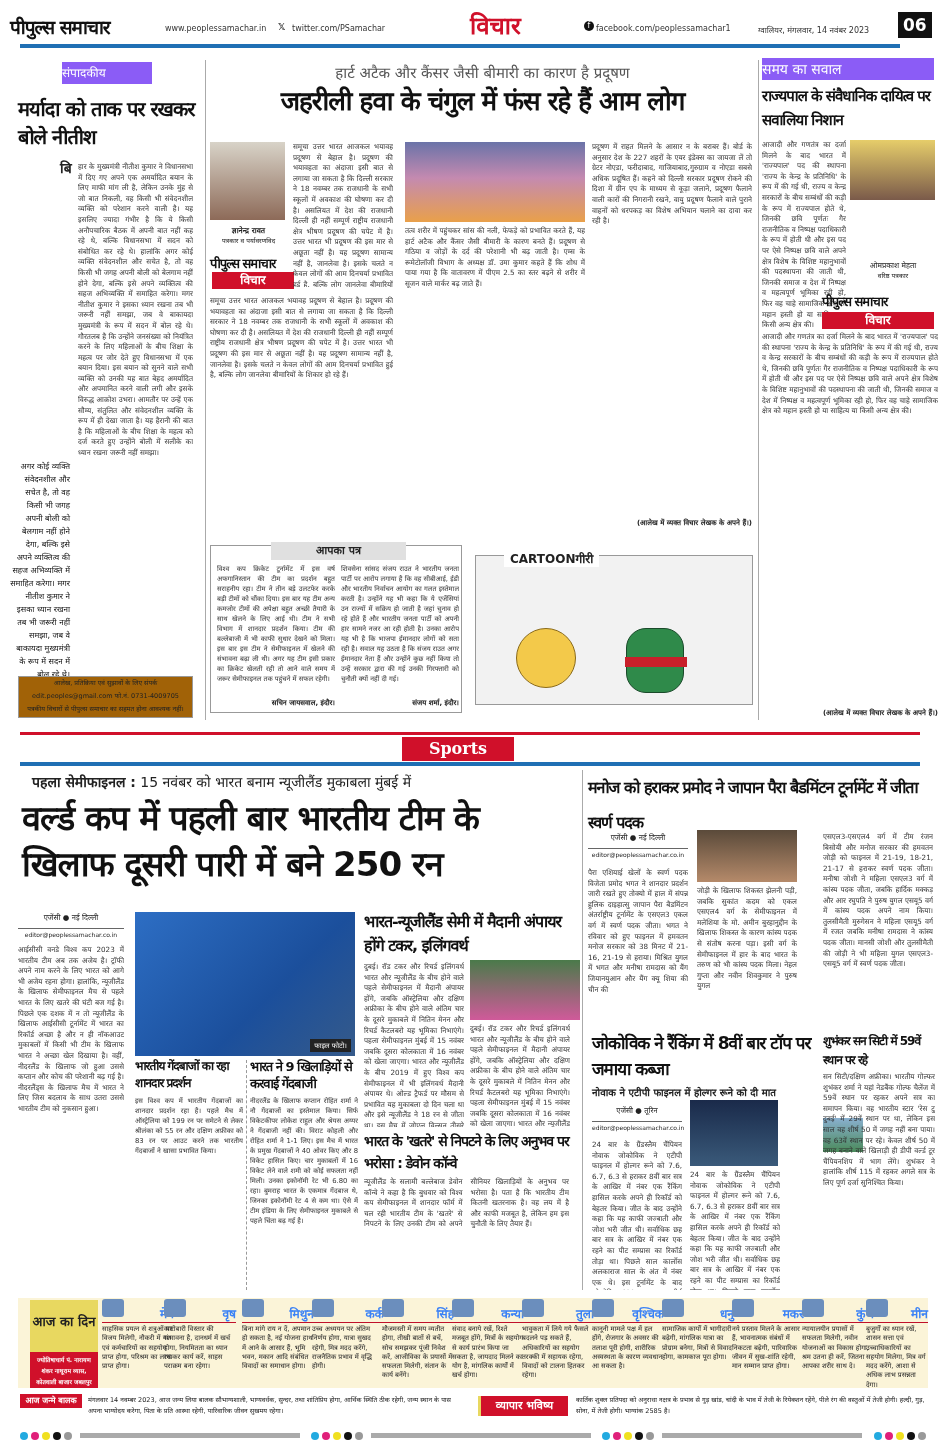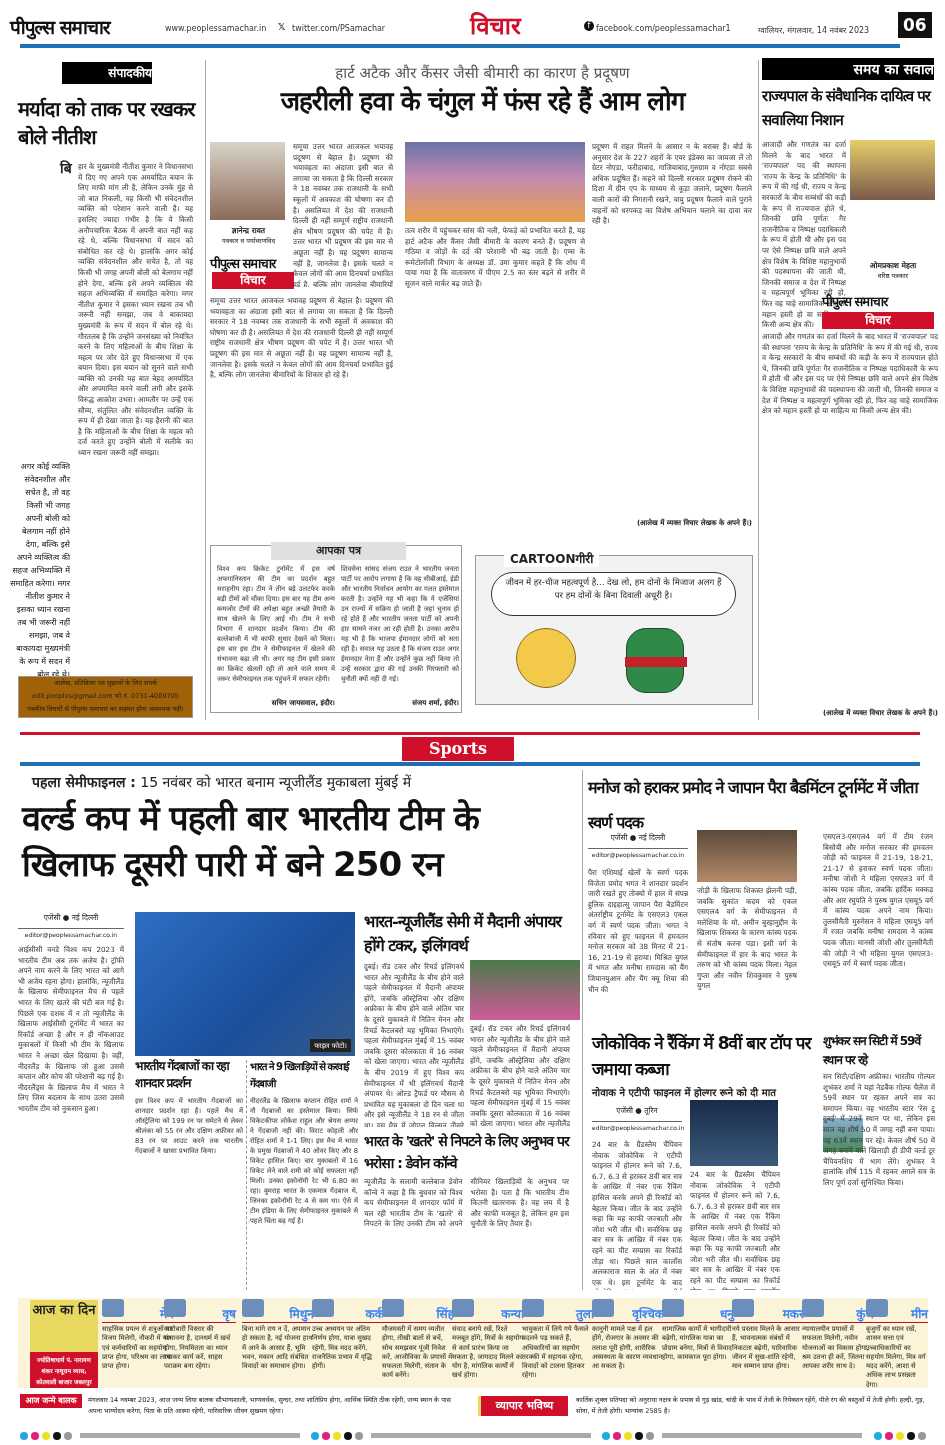--- a/index.html
+++ b/index.html
@@ -7,21 +7,21 @@
 .abs{position:absolute}
 .mast{left:10px;top:8px;width:925px;height:38px}
 .logo{font-family:"DejaVu Serif",serif;font-weight:bold;font-size:19px;color:#111;letter-spacing:-1px}
 .small{font-size:8px;color:#333}
 .vichar-top{font-weight:bold;color:#d0102a;font-size:24px}
 .pageno{background:#111;color:#fff;font-size:17px;font-weight:bold;padding:3px 5px}
 .rule-blue{background:#1f6fb4;height:4px}
 .rule-red{background:#d0102a;height:3px}
 .body-txt{font-size:7.2px;line-height:10.6px;color:#333;text-align:justify}
 .hl{font-weight:bold;color:#111;font-family:"DejaVu Sans",sans-serif;letter-spacing:-1px}
-.tag-blue{background:#000000;color:#fff;font-weight:bold;text-align:right}
+.tag-blue{background:#8b5cf6;color:#fff;font-weight:normal;text-align:left}
 .tag-red{background:#d0102a;color:#fff;font-weight:bold;text-align:center}
 .photo{background:#8a8a8a;overflow:hidden}
 .cap{font-size:7.5px;text-align:center;color:#222}
 .box{border:1px solid #999;background:#a16207}
 .zod{position:absolute;top:1305px;width:72px;height:60px}
 .zod .nm{font-size:12px;font-weight:bold;color:#3b82f6;text-align:right;border-bottom:1px solid #c0102a}
 .zod .ic{position:absolute;left:0;top:-6px;width:22px;height:18px;background:#6b8ebd;border-radius:3px}
 .zod .tx{font-size:6.8px;line-height:9.3px;color:#222;margin-top:2px}
 .dot{display:inline-block;width:8px;height:8px;border-radius:50%;margin-right:3px}
 .vsep{position:absolute;width:1px;background:#aaa}
@@ -67,39 +67,38 @@
 <div class="abs photo" style="left:405px;top:142px;width:180px;height:80px;background:linear-gradient(180deg,#6a73a8 0%,#c48ab0 45%,#e9a04a 100%)"></div>
 <div class="abs body-txt" style="left:405px;top:226px;width:180px;height:302px;overflow:hidden">तत्व शरीर में पहुंचकर सांस की नली, फेफड़े को प्रभावित करते हैं, यह हार्ट अटैक और कैंसर जैसी बीमारी के कारण बनते हैं। प्रदूषण से गठिया व जोड़ों के दर्द की परेशानी भी बढ़ जाती है। एम्स के रूमेटोलॉजी विभाग के अध्यक्ष डॉ. उमा कुमार कहते हैं कि शोध में पाया गया है कि वातावरण में पीएम 2.5 का स्तर बढ़ने से शरीर में सूजन वाले मार्कर बढ़ जाते हैं।</div>
 <div class="abs body-txt" style="left:592px;top:142px;width:160px;height:385px;overflow:hidden">प्रदूषण में राहत मिलने के आसार न के बराबर हैं। बोर्ड के अनुसार देश के 227 शहरों के एयर इंडेक्स का जायजा लें तो ग्रेटर नोएडा, फरीदाबाद, गाजियाबाद,गुरुग्राम व नोएडा सबसे अधिक प्रदूषित हैं। कहने को दिल्ली सरकार प्रदूषण रोकने की दिशा में ग्रीन एप के माध्यम से कूड़ा जलाने, प्रदूषण फैलाने वाली कारों की निगरानी रखने, वायु प्रदूषण फैलाने वाले पुराने वाहनों को धरपकड़ का विशेष अभियान चलाने का दावा कर रही है।</div>
 <div class="abs" style="left:592px;top:518px;width:160px;font-size:7px;font-weight:bold;text-align:right">(आलेख में व्यक्त विचार लेखक के अपने हैं।)</div>
 
 <div class="vsep" style="left:758px;top:60px;height:660px"></div>
 
 <div class="abs tag-blue" style="left:762px;top:58px;width:172px;height:22px;font-size:14px;line-height:22px">समय का सवाल</div>
 <div class="abs hl" style="left:762px;top:84px;width:178px;font-size:15px;line-height:24px">राज्यपाल के संवैधानिक दायित्व पर सवालिया निशान</div>
 <div class="abs photo" style="left:850px;top:140px;width:85px;height:60px;background:linear-gradient(#e6cd6a,#7a5a4a)"></div>
-<div class="abs cap" style="left:848px;top:260px;width:90px;font-weight:bold">ओमप्रकाश मेहता</div>
+<div class="abs cap" style="left:848px;top:260px;width:90px;font-weight:normal">ओमप्रकाश मेहता</div>
 <div class="abs cap" style="left:848px;top:271px;width:90px;font-size:6.5px">वरिष्ठ पत्रकार</div>
 <div class="abs body-txt" style="left:762px;top:140px;width:84px;height:190px;overflow:hidden">आजादी और गणतंत्र का दर्जा मिलने के बाद भारत में 'राज्यपाल' पद की स्थापना 'राज्य के केन्द्र के प्रतिनिधि' के रूप में की गई थी, राज्य व केन्द्र सरकारों के बीच सम्बंधों की कड़ी के रूप में राज्यपाल होते थे, जिनकी छवि पूर्णतः गैर राजनीतिक व निष्पक्ष पदाधिकारी के रूप में होती थी और इस पद पर ऐसे निष्पक्ष छवि वाले अपने क्षेत्र विशेष के विशिष्ट महानुभावों की पदस्थापना की जाती थी, जिनकी समाज व देश में निष्पक्ष व महत्वपूर्ण भूमिका रही हो, फिर वह चाहे सामाजिक क्षेत्र को महान हस्ती हो या साहित्य या किसी अन्य क्षेत्र की।</div>
 <div class="abs logo" style="left:822px;top:292px;font-size:13px">पीपुल्स समाचार</div>
 <div class="abs tag-red" style="left:822px;top:312px;width:112px;height:17px;font-size:12px;line-height:17px">विचार</div>
 <div class="abs body-txt" style="left:762px;top:332px;width:176px;height:375px;overflow:hidden">आजादी और गणतंत्र का दर्जा मिलने के बाद भारत में 'राज्यपाल' पद की स्थापना 'राज्य के केन्द्र के प्रतिनिधि' के रूप में की गई थी, राज्य व केन्द्र सरकारों के बीच सम्बंधों की कड़ी के रूप में राज्यपाल होते थे, जिनकी छवि पूर्णतः गैर राजनीतिक व निष्पक्ष पदाधिकारी के रूप में होती थी और इस पद पर ऐसे निष्पक्ष छवि वाले अपने क्षेत्र विशेष के विशिष्ट महानुभावों की पदस्थापना की जाती थी, जिनकी समाज व देश में निष्पक्ष व महत्वपूर्ण भूमिका रही हो, फिर वह चाहे सामाजिक क्षेत्र को महान हस्ती हो या साहित्य या किसी अन्य क्षेत्र की।</div>
 <div class="abs" style="left:762px;top:708px;width:176px;font-size:7px;font-weight:bold;text-align:right">(आलेख में व्यक्त विचार लेखक के अपने हैं।)</div>
 
 <div class="abs box" style="left:210px;top:545px;width:252px;height:168px;background:#fff">
   <div class="abs" style="left:60px;top:-4px;width:135px;height:18px;background:#e0e0e0;text-align:center;font-weight:bold;font-size:11px;line-height:18px">आपका पत्र</div>
   <div class="abs body-txt" style="left:6px;top:18px;width:118px;height:132px;overflow:hidden;font-size:6.8px;line-height:10px">विश्व कप क्रिकेट टूर्नामेंट में इस वर्ष अफगानिस्तान की टीम का प्रदर्शन बहुत सराहनीय रहा। टीम ने तीन बड़े उलटफेर करके बड़ी टीमों को चौंका दिया। इस बार यह टीम अन्य कमजोर टीमों की अपेक्षा बहुत अच्छी तैयारी के साथ खेलने के लिए आई थी। टीम ने सभी विभाग में शानदार प्रदर्शन किया। टीम की बल्लेबाजी में भी काफी सुधार देखने को मिला। इस बार इस टीम ने सेमीफाइनल में खेलने की संभावना बढ़ा ली थी। अगर यह टीम इसी प्रकार का क्रिकेट खेलती रही तो आने वाले समय में जरूर सेमीफाइनल तक पहुंचने में सफल रहेगी।</div>
   <div class="abs" style="left:6px;top:152px;width:118px;font-size:7px;font-weight:bold;text-align:right">सचिन जायसवाल, इंदौर।</div>
   <div class="abs body-txt" style="left:130px;top:18px;width:118px;height:132px;overflow:hidden;font-size:6.8px;line-height:10px">शिवसेना सांसद संजय राउत ने भारतीय जनता पार्टी पर आरोप लगाया है कि वह सीबीआई, ईडी और भारतीय निर्वाचन आयोग का गलत इस्तेमाल करती है। उन्होंने यह भी कहा कि ये एजेंसियां उन राज्यों में सक्रिय हो जाती है जहां चुनाव हो रहे होते हैं और भारतीय जनता पार्टी को अपनी हार सामने नजर आ रही होती है। उनका आरोप यह भी है कि भाजपा ईमानदार लोगों को सता रही है। सवाल यह उठता है कि संजय राउत अगर ईमानदार नेता हैं और उन्होंने कुछ नहीं किया तो उन्हें सरकार द्वारा की गई उनकी गिरफ्तारी को चुनौती क्यों नहीं दी गई।</div>
   <div class="abs" style="left:130px;top:152px;width:118px;font-size:7px;font-weight:bold;text-align:right">संजय शर्मा, इंदौर।</div>
 </div>
 
 <div class="abs box" style="left:475px;top:555px;width:278px;height:150px;background:#f2f2f2">
   <div class="abs" style="left:28px;top:-6px;background:#fff;padding:0 6px;font-weight:bold;font-size:12px">CARTOONगीरी</div>
-  <div class="abs" style="left:15px;top:16px;width:245px;height:44px;border:1px solid #333;border-radius:22px;background:#fff;font-size:8.5px;line-height:13px;padding:3px 12px;text-align:center">जीवन में हर-चीज महत्वपूर्ण है... देख लो, हम दोनों के मिजाज अलग हैं पर हम दोनों के बिना दिवाली अधूरी है।</div>
   <div class="abs" style="left:40px;top:72px;width:60px;height:60px;border-radius:50%;background:#f3c94a;border:1px solid #8a6a1a"></div>
   <div class="abs" style="left:150px;top:72px;width:58px;height:65px;border-radius:20px;background:#2f8a4a;border:1px solid #1a4a2a">
     <div class="abs" style="left:-2px;top:28px;width:62px;height:10px;background:#c8202a"></div>
   </div>
 </div>
 
 <div class="abs rule-red" style="left:20px;top:732px;width:900px"></div>
 <div class="abs tag-red" style="left:402px;top:737px;width:112px;height:24px;font-family:'DejaVu Serif',serif;font-size:16px;line-height:24px">Sports</div>
 <div class="abs rule-blue" style="left:20px;top:762px;width:900px"></div>
 
@@ -110,21 +109,21 @@
 <div class="abs hl" style="left:22px;top:795px;width:550px;font-size:34px;line-height:46px">वर्ल्ड कप में पहली बार भारतीय टीम के खिलाफ दूसरी पारी में बने 250 रन</div>
 <div class="abs cap" style="left:18px;top:912px;width:106px">एजेंसी ● नई दिल्ली</div>
 <div class="abs cap" style="left:18px;top:928px;width:106px;font-size:6px;border-top:1px solid #666;padding-top:2px">editor@peoplessamachar.co.in</div>
 <div class="abs body-txt" style="left:18px;top:945px;width:106px;height:345px;overflow:hidden">आईसीसी वनडे विश्व कप 2023 में भारतीय टीम अब तक अजेय है। ट्रॉफी अपने नाम करने के लिए भारत को आगे भी अजेय रहना होगा। हालांकि, न्यूजीलैंड के खिलाफ सेमीफाइनल मैच से पहले भारत के लिए खतरे की घंटी बज गई है। पिछले एक दशक में न तो न्यूजीलैंड के खिलाफ आईसीसी टूर्नामेंट में भारत का रिकॉर्ड अच्छा है और न ही नॉकआउट मुकाबलों में किसी भी टीम के खिलाफ भारत ने अच्छा खेल दिखाया है। वहीं, नीदरलैंड के खिलाफ जो हुआ उससे कप्तान और कोच की परेशानी बढ़ गई है। नीदरलैंड्स के खिलाफ मैच में भारत ने लिए जिस बदलाव के साथ उतरा उससे भारतीय टीम को नुकसान हुआ।</div>
 <div class="abs photo" style="left:135px;top:912px;width:220px;height:144px;background:linear-gradient(135deg,#2d6ec4,#1b4f9c 60%,#355a8a)">
   <div class="abs" style="right:4px;bottom:4px;background:#222;color:#fff;font-size:7px;padding:2px 4px">फाइल फोटो।</div>
 </div>
 <div class="abs hl" style="left:135px;top:1058px;width:108px;font-size:12px;line-height:17px">भारतीय गेंदबाजों का रहा शानदार प्रदर्शन</div>
 <div class="abs body-txt" style="left:135px;top:1096px;width:108px;height:195px;overflow:hidden;font-size:6.8px;line-height:10px">इस विश्व कप में भारतीय गेंदबाजों का शानदार प्रदर्शन रहा है। पहले मैच में ऑस्ट्रेलिया को 199 रन पर समेटने से लेकर श्रीलंका को 55 रन और दक्षिण अफ्रीका को 83 रन पर आउट करने तक भारतीय गेंदबाजों ने खासा प्रभावित किया।</div>
 <div class="vsep" style="left:246px;top:1060px;height:230px;border-left:1px dashed #999;background:none"></div>
-<div class="abs hl" style="left:250px;top:1058px;width:108px;font-size:10px;line-height:17px">भारत ने 9 खिलाड़ियों से करवाई गेंदबाजी</div>
+<div class="abs hl" style="left:250px;top:1058px;width:108px;font-size:13px;line-height:17px">भारत ने 9 खिलाड़ियों से करवाई गेंदबाजी</div>
 <div class="abs body-txt" style="left:250px;top:1096px;width:108px;height:195px;overflow:hidden;font-size:6.8px;line-height:10px">नीदरलैंड के खिलाफ कप्तान रोहित शर्मा ने नौ गेंदबाजों का इस्तेमाल किया। सिर्फ विकेटकीपर लोकेश राहुल और श्रेयस अय्यर ने गेंदबाजी नहीं की। विराट कोहली और रोहित शर्मा ने 1-1 लिए। इस मैच में भारत के प्रमुख गेंदबाजों ने 40 ओवर किए और 8 विकेट हासिल किए। चार मुकाबलों में 16 विकेट लेने वाले शमी को कोई सफलता नहीं मिली। उनका इकोनॉमी रेट भी 6.80 का रहा। बुमराह भारत के एकमात्र गेंदबाज थे, जिनका इकोनॉमी रेट 4 से कम था। ऐसे में टीम इंडिया के लिए सेमीफाइनल मुकाबले से पहले चिंता बढ़ गई है।</div>
 
 <div class="abs hl" style="left:364px;top:910px;width:215px;font-size:16px;line-height:24px">भारत-न्यूजीलैंड सेमी में मैदानी अंपायर होंगे टकर, इलिंगवर्थ</div>
 <div class="abs body-txt" style="left:364px;top:962px;width:100px;height:165px;overflow:hidden">दुबई। रॉड टकर और रिचर्ड इलिंगवर्थ भारत और न्यूजीलैंड के बीच होने वाले पहले सेमीफाइनल में मैदानी अंपायर होंगे, जबकि ऑस्ट्रेलिया और दक्षिण अफ्रीका के बीच होने वाले अंतिम चार के दूसरे मुकाबले में नितिन मेनन और रिचर्ड कैटलबरो यह भूमिका निभाएंगे। पहला सेमीफाइनल मुंबई में 15 नवंबर जबकि दूसरा कोलकाता में 16 नवंबर को खेला जाएगा। भारत और न्यूजीलैंड के बीच 2019 में हुए विश्व कप सेमीफाइनल में भी इलिंगवर्थ मैदानी अंपायर थे। ओल्ड ट्रैफर्ड पर मौसम से प्रभावित यह मुकाबला दो दिन चला था और इसे न्यूजीलैंड ने 18 रन से जीता था। इस मैच में जोएल विल्सन तीसरे अंपायर, एड्रियन होल्डस्टॉक चौथे अंपायर और एंडी पाइक्रॉफ्ट मैच रैफरी की भूमिका निभाएंगे।</div>
 <div class="abs photo" style="left:470px;top:960px;width:110px;height:60px;background:linear-gradient(#4a7a4a,#d05a9a)"></div>
 <div class="abs body-txt" style="left:470px;top:1024px;width:100px;height:103px;overflow:hidden">दुबई। रॉड टकर और रिचर्ड इलिंगवर्थ भारत और न्यूजीलैंड के बीच होने वाले पहले सेमीफाइनल में मैदानी अंपायर होंगे, जबकि ऑस्ट्रेलिया और दक्षिण अफ्रीका के बीच होने वाले अंतिम चार के दूसरे मुकाबले में नितिन मेनन और रिचर्ड कैटलबरो यह भूमिका निभाएंगे। पहला सेमीफाइनल मुंबई में 15 नवंबर जबकि दूसरा कोलकाता में 16 नवंबर को खेला जाएगा। भारत और न्यूजीलैंड के बीच 2019 में हुए विश्व कप सेमीफाइनल में भी इलिंगवर्थ मैदानी अंपायर थे। ओल्ड ट्रैफर्ड पर मौसम से प्रभावित यह मुकाबला दो दिन चला था और इसे न्यूजीलैंड ने 18 रन से जीता था। इस मैच में जोएल विल्सन तीसरे अंपायर, एड्रियन होल्डस्टॉक चौथे अंपायर और एंडी पाइक्रॉफ्ट मैच रैफरी की भूमिका निभाएंगे।</div>
 
 <div class="abs hl" style="left:364px;top:1130px;width:210px;font-size:14px;line-height:22px">भारत के 'खतरे' से निपटने के लिए अनुभव पर भरोसा : डेवोन कॉन्वे</div>
 <div class="abs body-txt" style="left:364px;top:1177px;width:205px;height:110px;overflow:hidden;column-count:2;column-gap:8px">न्यूजीलैंड के सलामी बल्लेबाज डेवोन कॉन्वे ने कहा है कि बुधवार को विश्व कप सेमीफाइनल में शानदार फॉर्म में चल रही भारतीय टीम के 'खतरे' से निपटने के लिए उनकी टीम को अपने सीनियर खिलाड़ियों के अनुभव पर भरोसा है। पता है कि भारतीय टीम कितनी खतरनाक है। वह लय में है और काफी मजबूत है, लेकिन हम इस चुनौती के लिए तैयार हैं।</div>
 
@@ -144,21 +143,21 @@
 <div class="abs cap" style="left:592px;top:1121px;width:90px;font-size:6px;border-top:1px solid #666;padding-top:2px">editor@peoplessamachar.co.in</div>
 <div class="abs body-txt" style="left:592px;top:1140px;width:90px;height:150px;overflow:hidden">24 बार के ग्रैंडस्लैम चैंपियन नोवाक जोकोविक ने एटीपी फाइनल में होल्गर रूने को 7.6, 6.7, 6.3 से हराकर 8वीं बार सत्र के आखिर में नंबर एक रैंकिंग हासिल करके अपने ही रिकॉर्ड को बेहतर किया। जीत के बाद उन्होंने कहा कि यह काफी जज्बाती और जोश भरी जीत थी। सर्वाधिक छह बार सत्र के आखिर में नंबर एक रहने का पीट सम्प्रास का रिकॉर्ड तोड़ा था। पिछले साल कार्लोस अलकाराज साल के अंत में नंबर एक थे। इस टूर्नामेंट के बाद जोकोविक 400 सप्ताह तक शीर्ष पर रहने वाले खिलाड़ी बन जाएंगे।</div>
 <div class="abs photo" style="left:690px;top:1100px;width:88px;height:66px;background:linear-gradient(#1a2a4a,#3a5a7a)"></div>
 <div class="abs body-txt" style="left:690px;top:1170px;width:90px;height:120px;overflow:hidden">24 बार के ग्रैंडस्लैम चैंपियन नोवाक जोकोविक ने एटीपी फाइनल में होल्गर रूने को 7.6, 6.7, 6.3 से हराकर 8वीं बार सत्र के आखिर में नंबर एक रैंकिंग हासिल करके अपने ही रिकॉर्ड को बेहतर किया। जीत के बाद उन्होंने कहा कि यह काफी जज्बाती और जोश भरी जीत थी। सर्वाधिक छह बार सत्र के आखिर में नंबर एक रहने का पीट सम्प्रास का रिकॉर्ड तोड़ा था। पिछले साल कार्लोस अलकाराज साल के अंत में नंबर एक थे। इस टूर्नामेंट के बाद जोकोविक 400 सप्ताह तक शीर्ष पर रहने वाले खिलाड़ी बन जाएंगे।</div>
 
 <div class="abs hl" style="left:823px;top:1032px;width:112px;font-size:12px;line-height:19px">शुभंकर सन सिटी में 59वें स्थान पर रहे</div>
 <div class="abs photo" style="left:823px;top:1118px;width:40px;height:34px;background:linear-gradient(#8ab0d0,#4a8a5a)"></div>
 <div class="abs body-txt" style="left:823px;top:1072px;width:112px;height:220px;overflow:hidden">सन सिटी/दक्षिण अफ्रीका। भारतीय गोल्फर शुभंकर शर्मा ने यहां नेडबैंक गोल्फ चैलेंज में 59वें स्थान पर रहकर अपने सत्र का समापन किया। वह भारतीय स्टार 'रेस टु दुबई' में 29वें स्थान पर था, लेकिन इस साल वह शीर्ष 50 में जगह नहीं बना पाया। वह 63वें स्थान पर रहे। केवल शीर्ष 50 में जगह बनाने वाले खिलाड़ी ही डीपी वर्ल्ड टूर चैंपियनशिप में भाग लेंगे। शुभंकर ने हालांकि शीर्ष 115 में रहकर अगले सत्र के लिए पूर्ण दर्जा सुनिश्चित किया।</div>
 
 <div class="abs" style="left:18px;top:1298px;width:910px;height:90px;background:#fbf4d8"></div>
-<div class="abs" style="left:30px;top:1300px;width:68px;height:52px;background:#e8d860;text-align:center;font-weight:bold;font-size:13px;line-height:16px;padding-top:2px">आज का दिन</div>
+<div class="abs" style="left:30px;top:1300px;width:68px;height:52px;background:#e8d860;text-align:center;font-weight:bold;font-size:13px;line-height:16px;padding-top:14px">आज का दिन</div>
 <div class="abs tag-red" style="left:30px;top:1352px;width:68px;height:36px;font-size:6px;line-height:11px;padding:2px">ज्योतिषाचार्य पं. नारायण शंकर नाथूराम व्यास, कोतवाली बाजार जबलपुर</div>
 
 <div class="zod" style="left:102px">
     <span class="ic"></span>
     <div class="nm">मेष</div>
     <div class="tx">साहसिक प्रयत्न से शत्रुओं पर विजय मिलेगी, नौकरी में यश एवं कर्मचारियों का सहयोग प्राप्त होगा, परिश्रम का लाभ प्राप्त होगा।</div>
   </div>
 <div class="zod" style="left:164px">
     <span class="ic"></span>
     <div class="nm">वृष</div>

